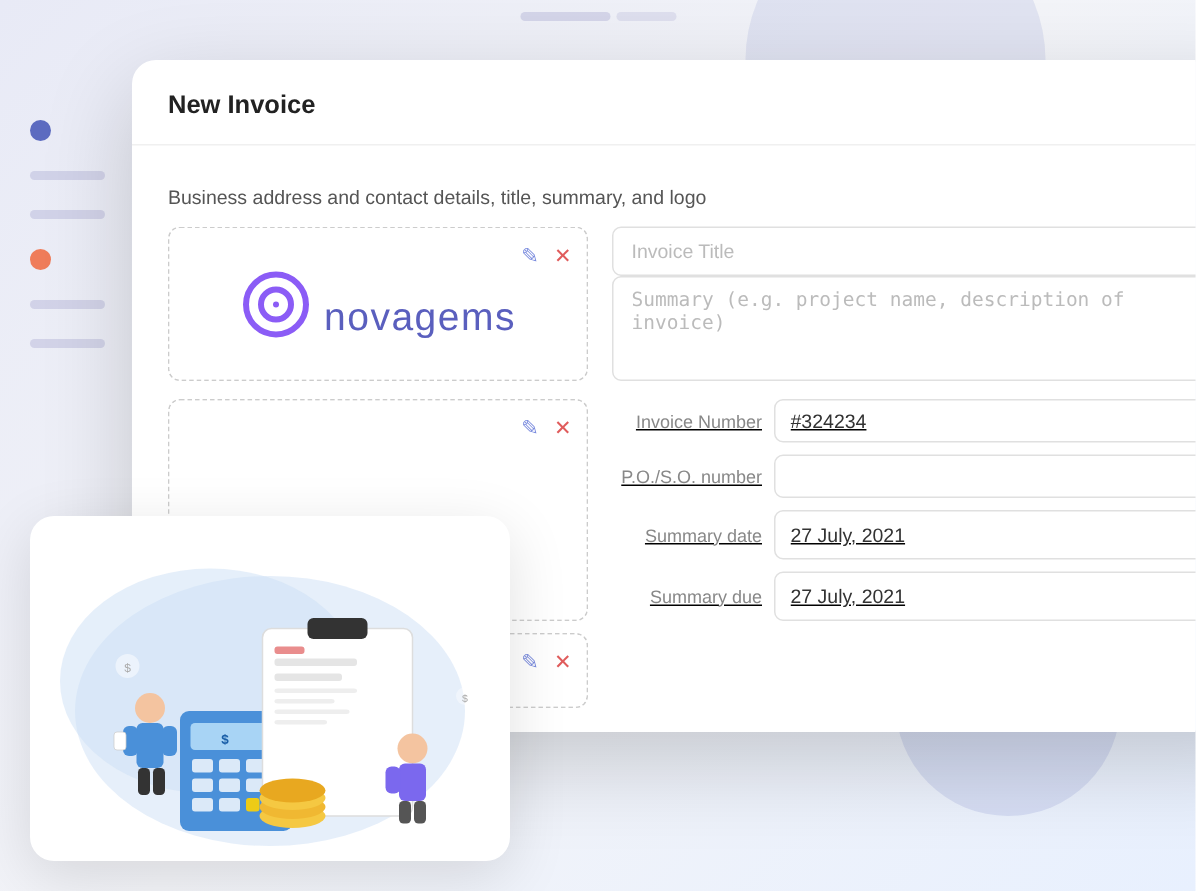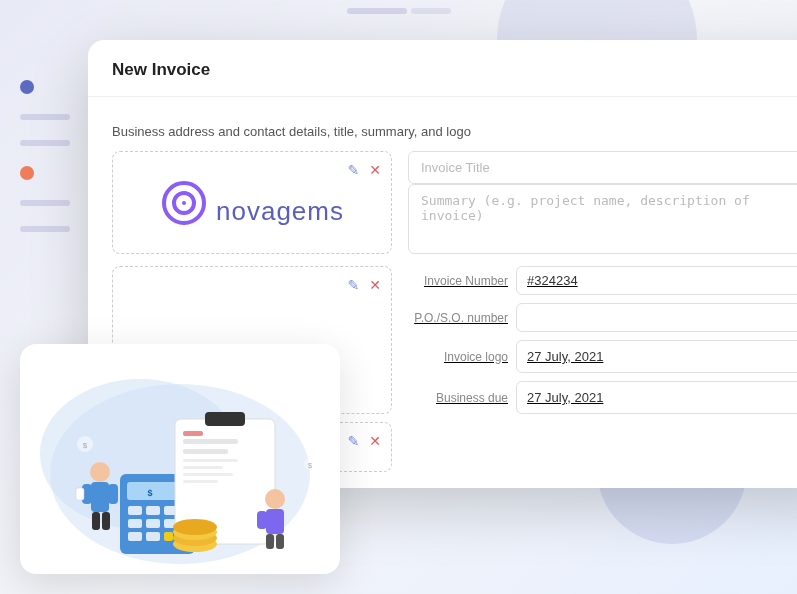--- a/index.html
+++ b/index.html
@@ -397,34 +397,34 @@
       <div class="invoice-fields">
         <div class="field-row">
           <span class="field-label">Invoice Number</span>
           <input class="field-input" type="text" value="#324234" style="">
         </div>
         <div class="field-row">
           <span class="field-label">P.O./S.O. number</span>
           <input class="field-input" type="text" style="">
         </div>
         <div class="field-row">
-          <span class="field-label">Invoice logo</span>
+          <span class="field-label">Summary date</span>
           <div class="field-input-with-icon">
             <input type="text" value="27 July, 2021" style="">
             <span class="calendar-icon">
               <svg width="16" height="16" viewBox="0 0 16 16" fill="none">
                   <rect x="1" y="3" width="14" height="12" rx="2" stroke="#aaa" stroke-width="1.2"></rect>
                   <path d="M1 7h14" stroke="#aaa" stroke-width="1.2"></path>
                   <path d="M5 1v4M11 1v4" stroke="#aaa" stroke-width="1.2" stroke-linecap="round"></path>
                 </svg>
             </span>
           </div>
         </div>
         <div class="field-row">
-          <span class="field-label">Business due</span>
+          <span class="field-label">Summary due</span>
           <div class="field-input-with-icon">
             <input type="text" value="27 July, 2021" style="">
             <span class="calendar-icon">
               <svg width="16" height="16" viewBox="0 0 16 16" fill="none">
                   <rect x="1" y="3" width="14" height="12" rx="2" stroke="#aaa" stroke-width="1.2"></rect>
                   <path d="M1 7h14" stroke="#aaa" stroke-width="1.2"></path>
                   <path d="M5 1v4M11 1v4" stroke="#aaa" stroke-width="1.2" stroke-linecap="round"></path>
                 </svg>
             </span>
           </div>

